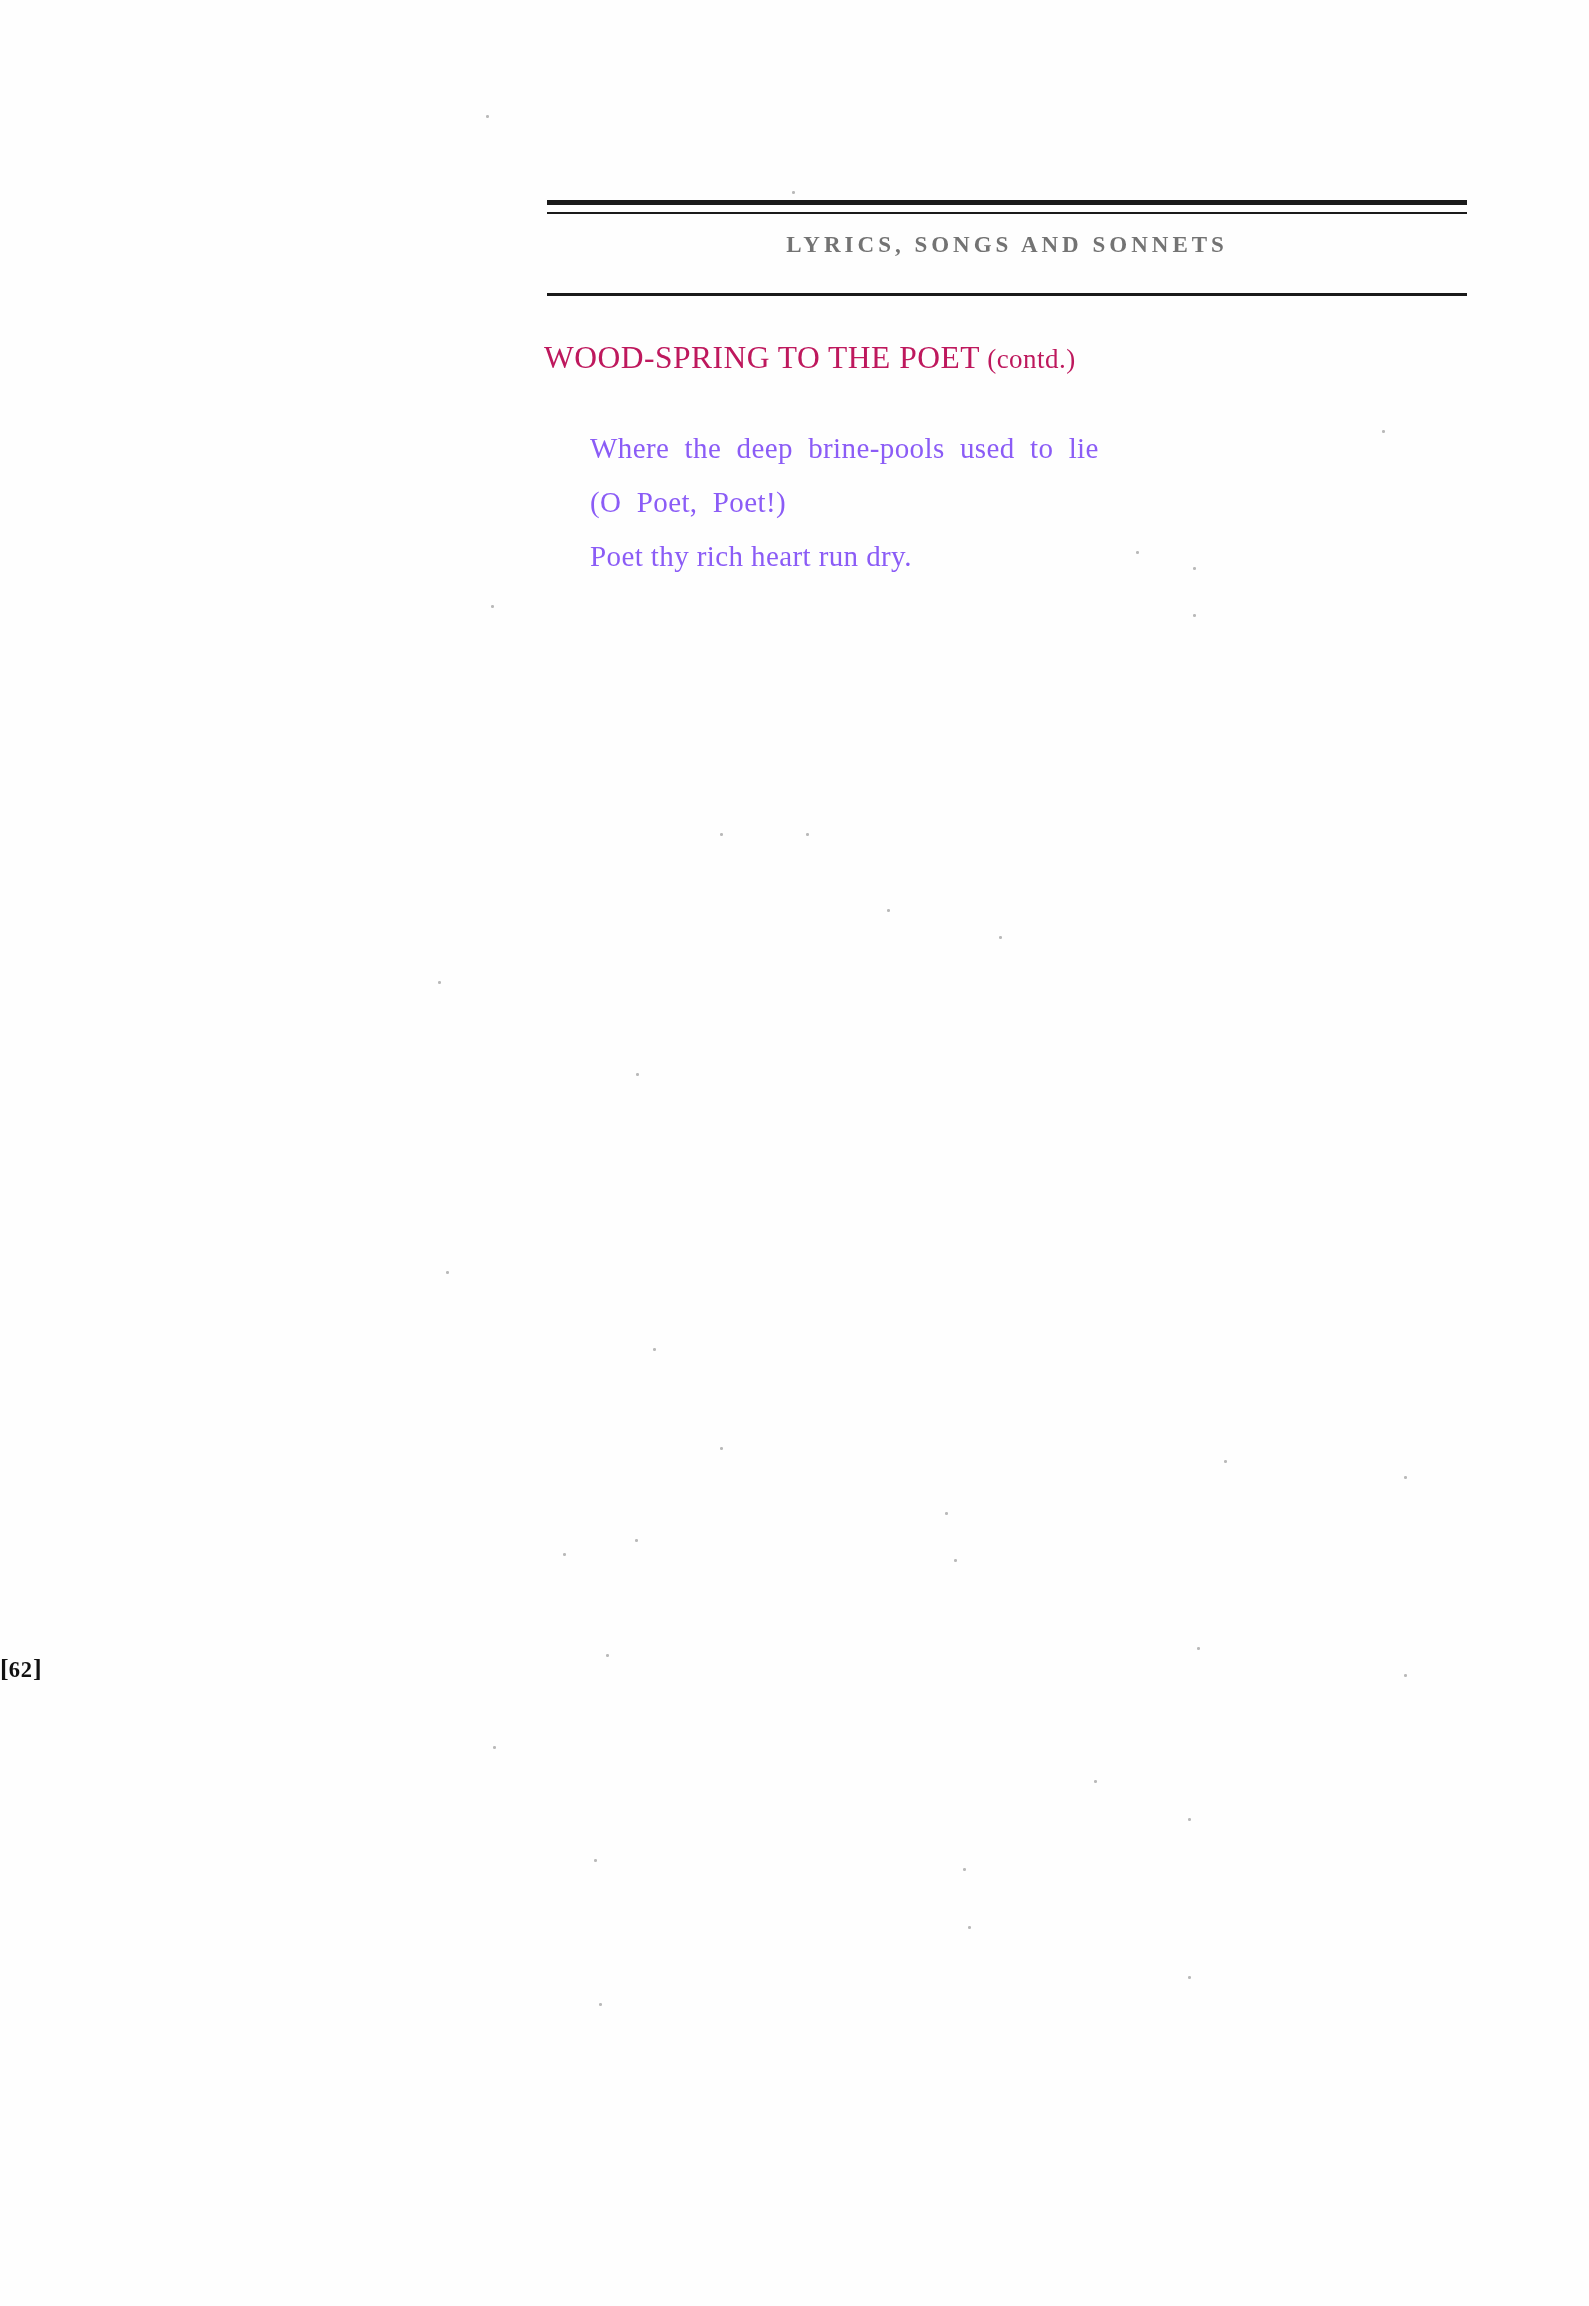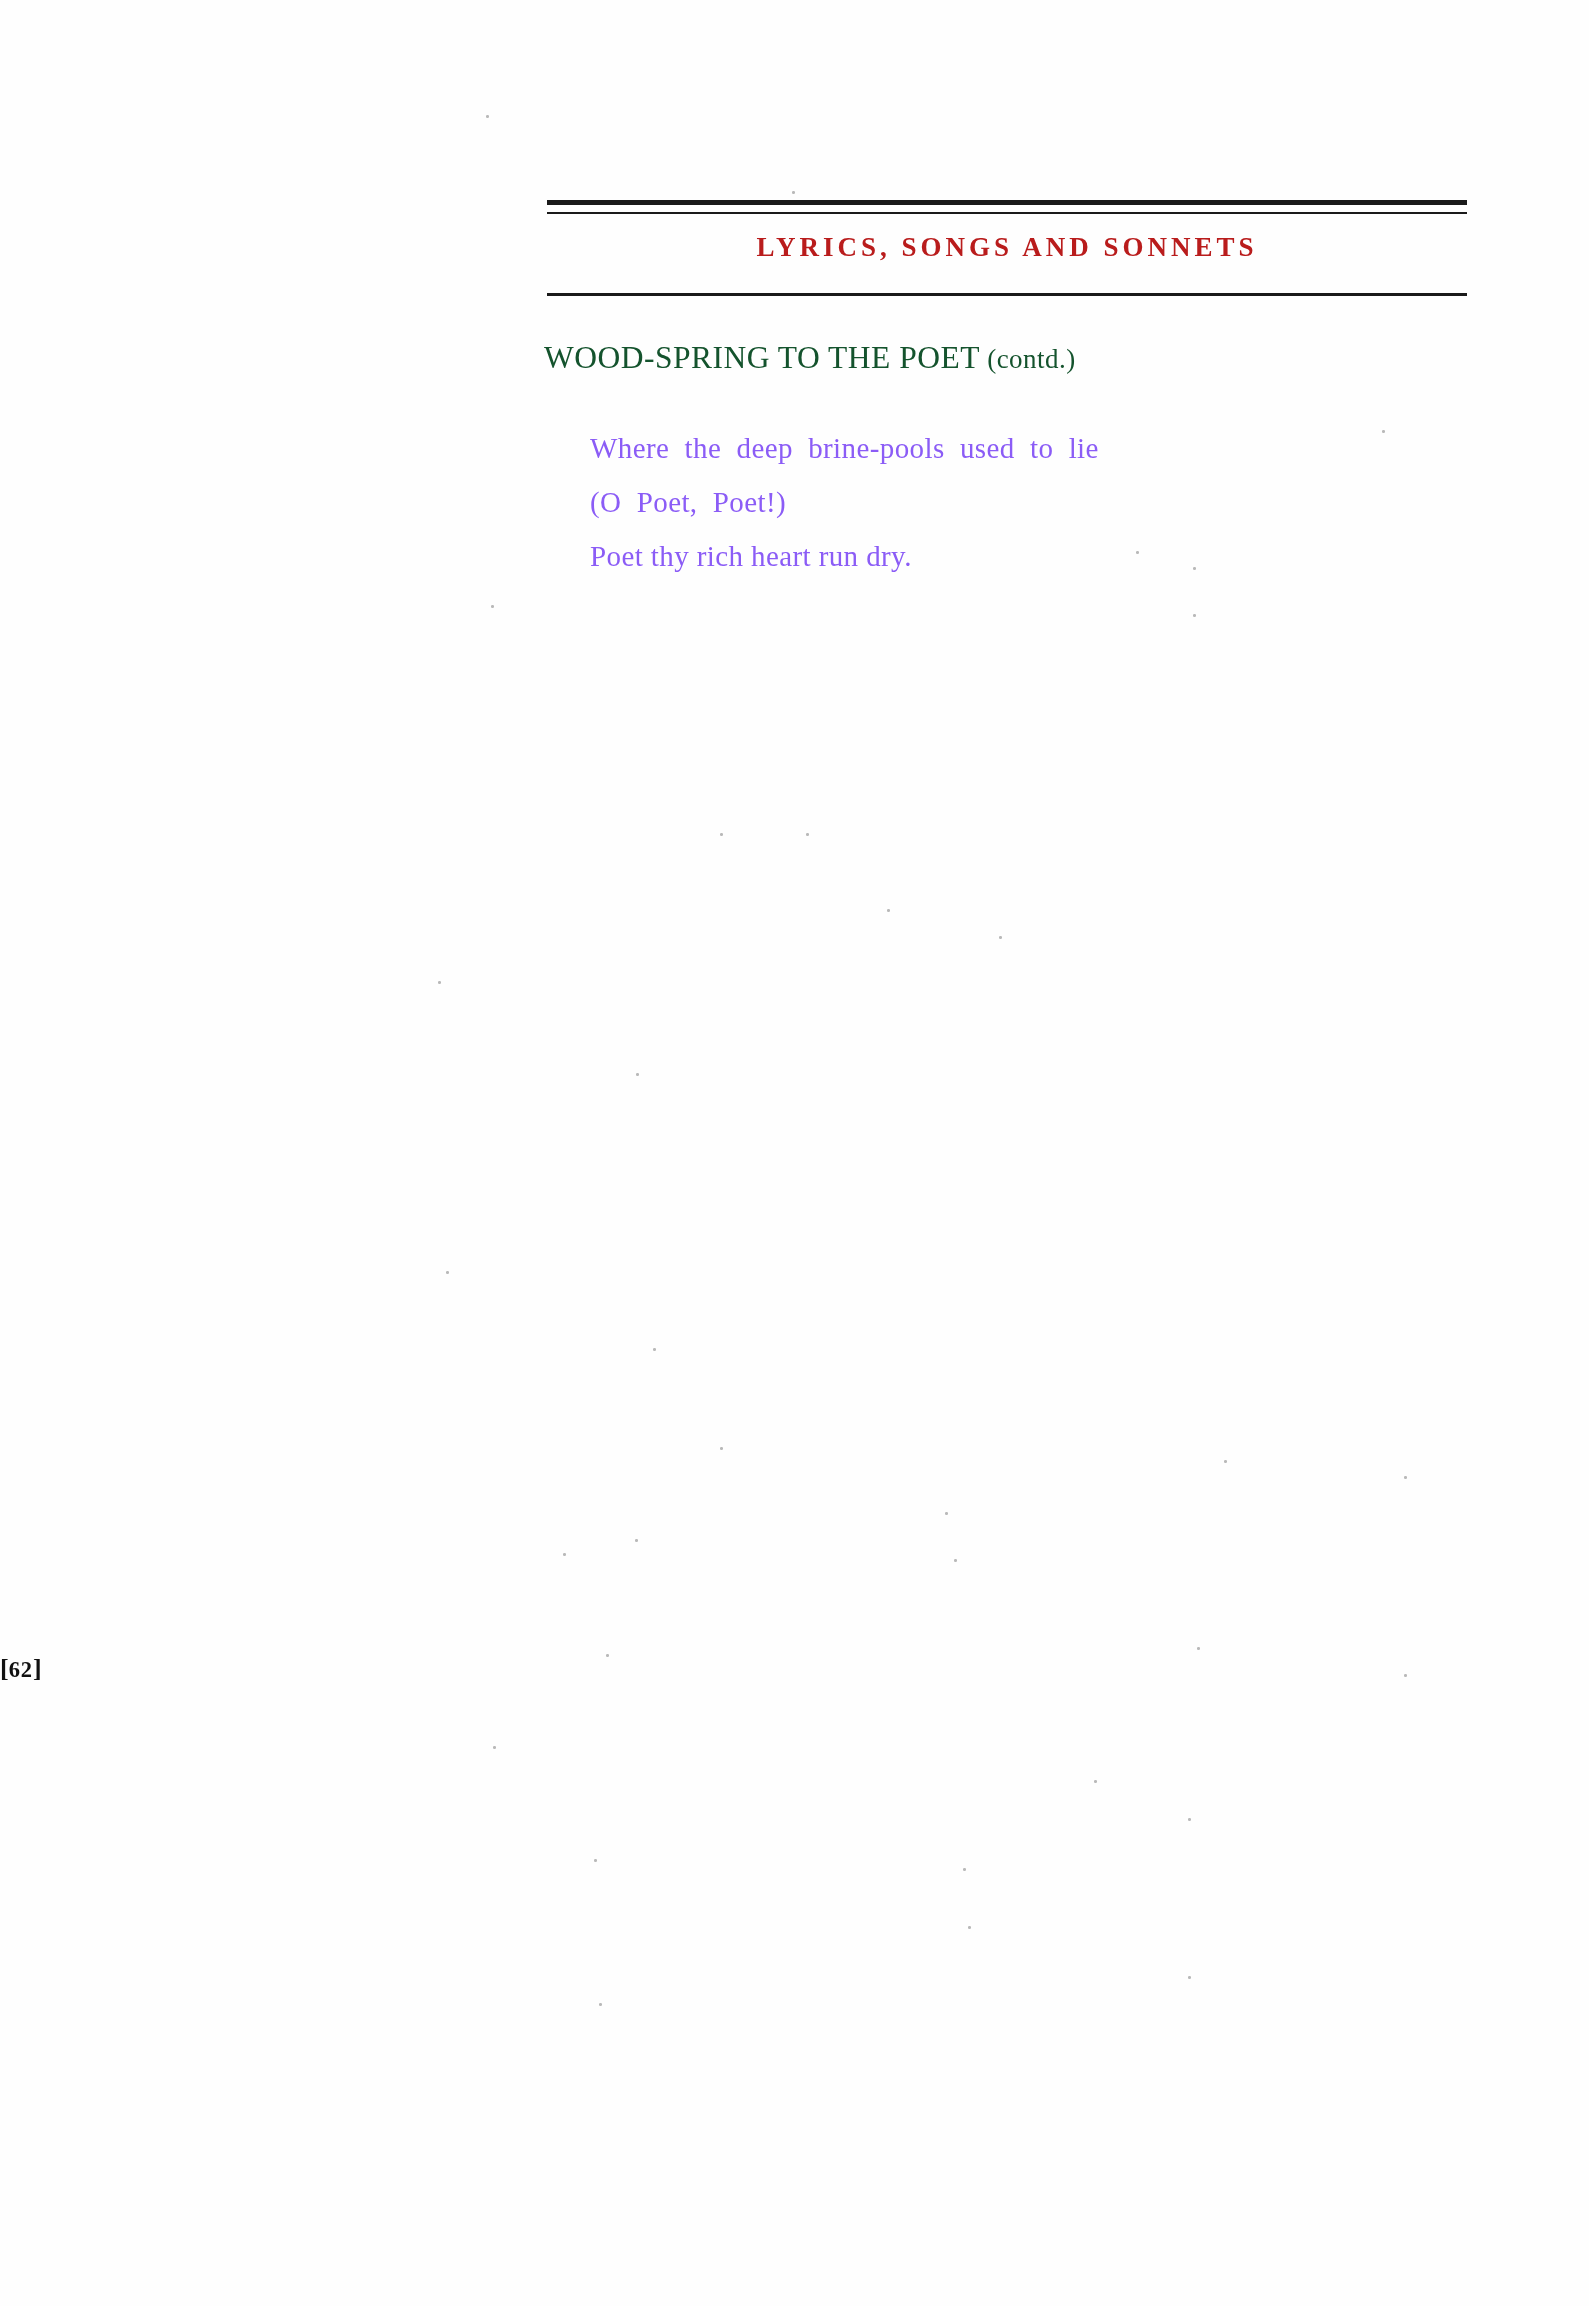--- a/index.html
+++ b/index.html
@@ -49,36 +49,36 @@
     background: #1a1a1a;
   }
 
   .running-head {
     position: absolute;
     left: 547px;
     top: 232px;
     width: 920px;
     text-align: center;
     font-family: "Liberation Serif", serif;
-    font-size: 27px;
+    font-size: 23px;
     font-weight: 700;
     letter-spacing: 4px;
-    color: #b91c1c;
+    color: #737373;
     white-space: nowrap;
   }
 
   .poem-title {
     position: absolute;
     left: 544px;
     top: 340px;
     font-family: "Liberation Serif", serif;
     font-size: 31.5px;
     font-weight: 400;
     letter-spacing: 0.5px;
-    color: #14532d;
+    color: #be185d;
     white-space: nowrap;
   }
   .poem-title .contd {
     font-size: 27px;
   }
 
   .poem-body {
     position: absolute;
     left: 590px;
     top: 421px;

